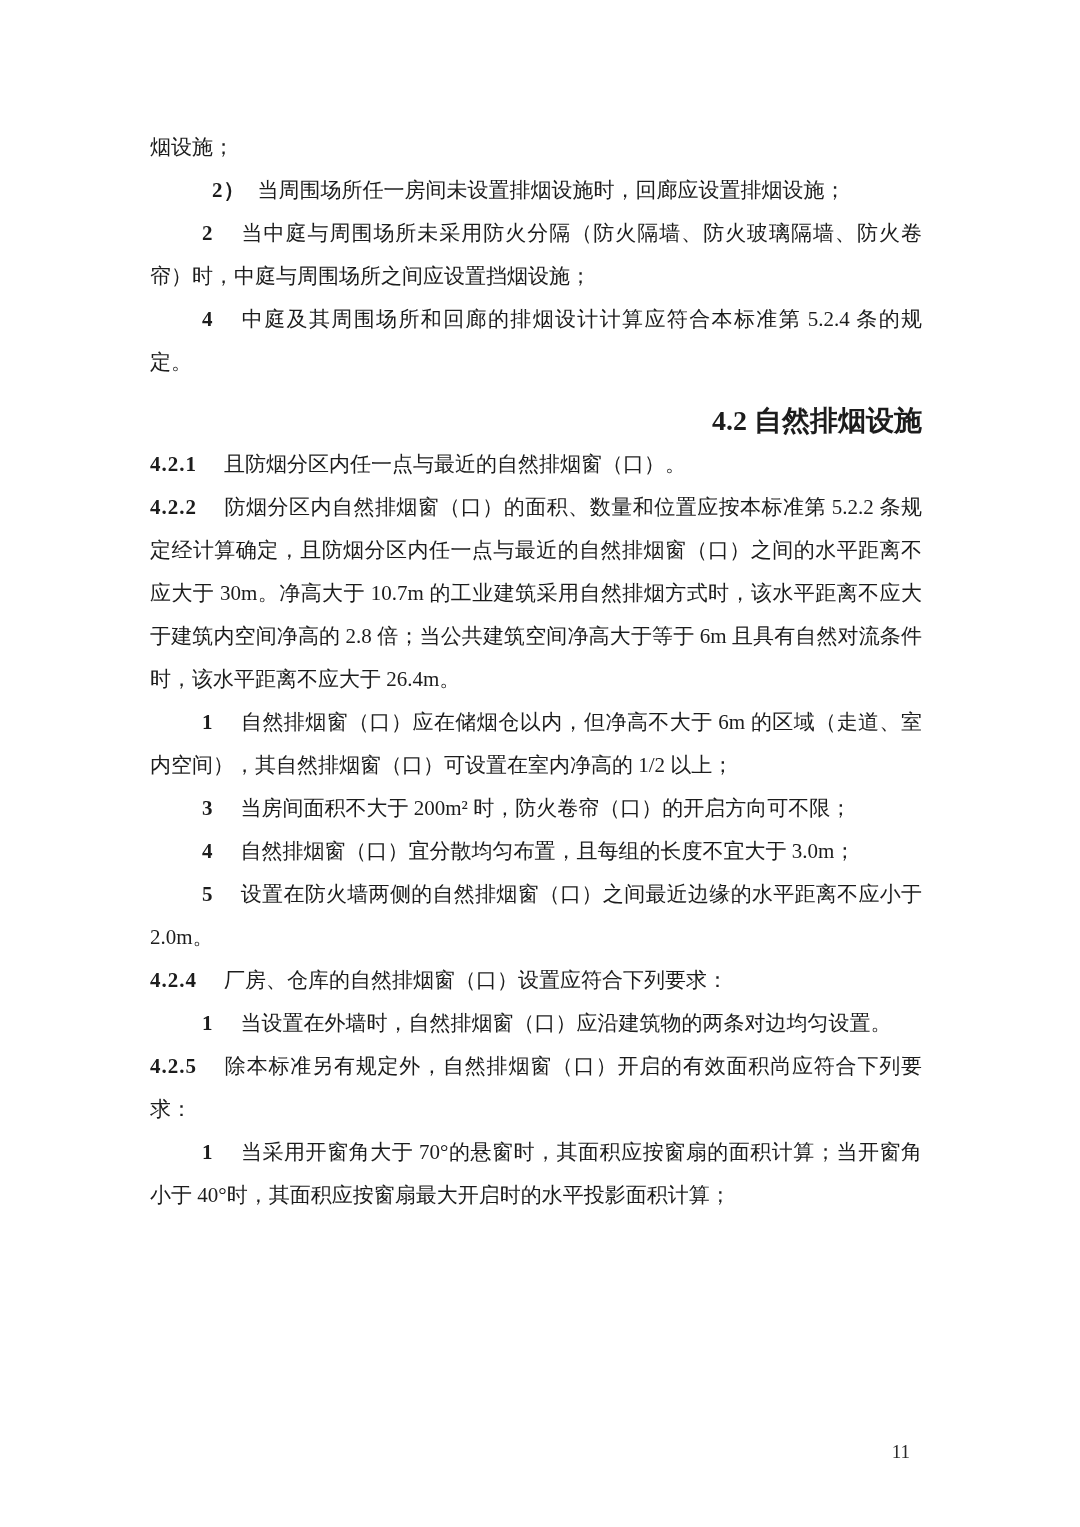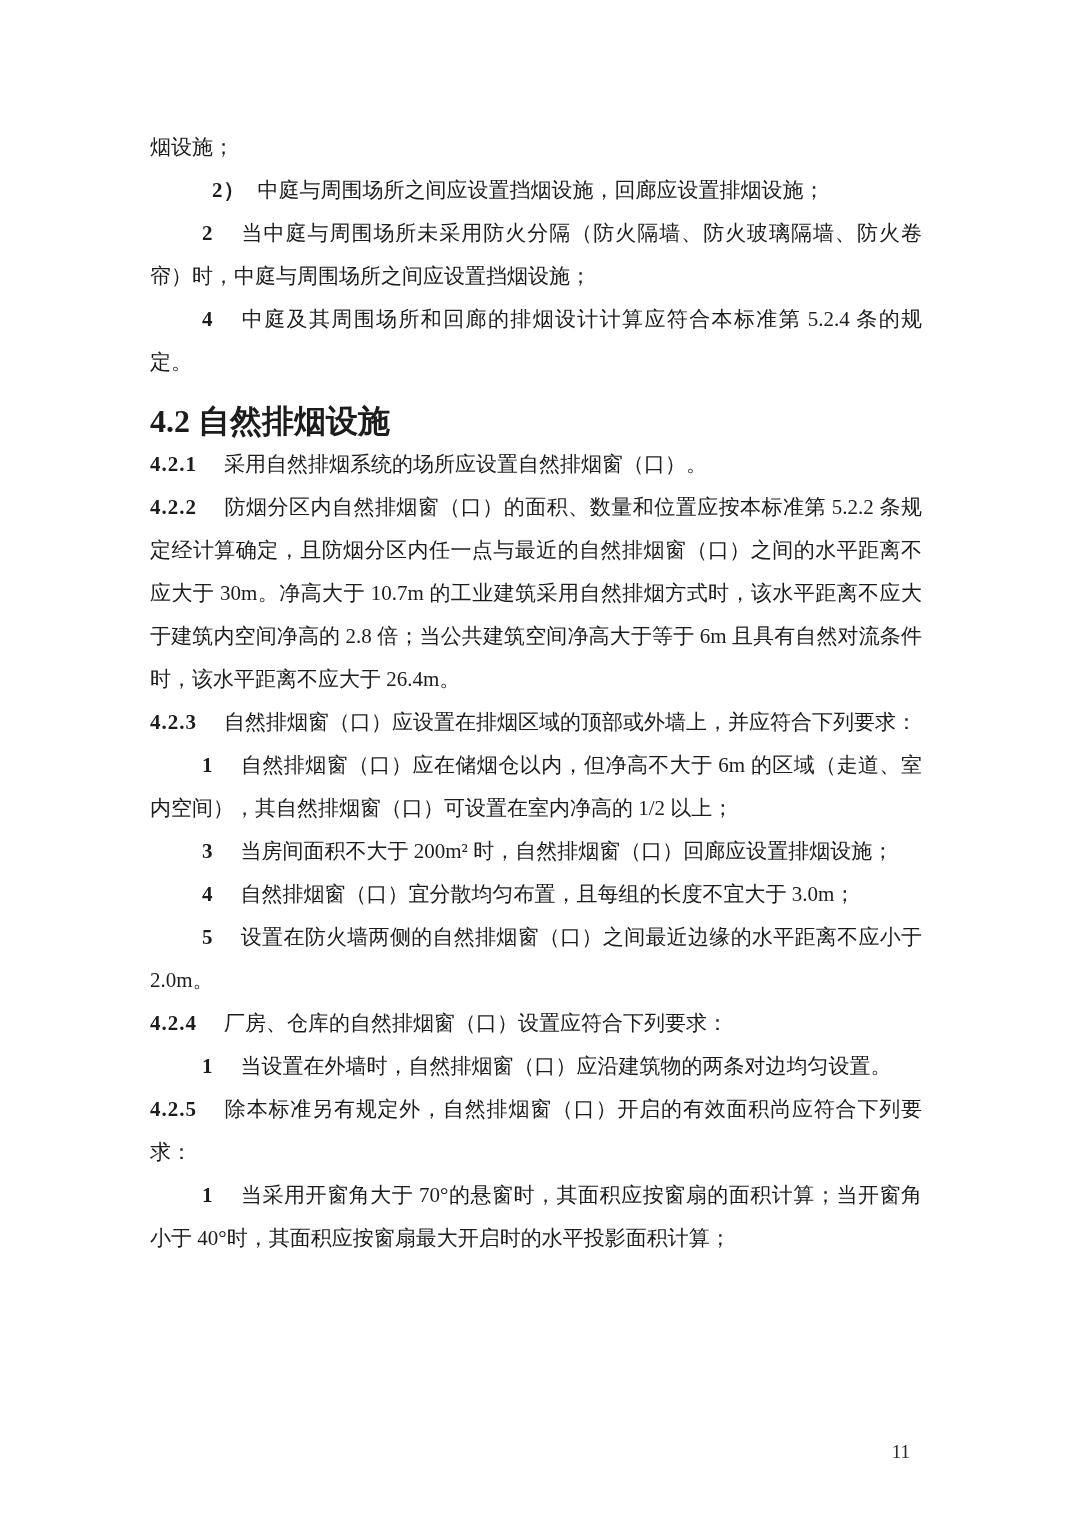--- a/index.html
+++ b/index.html
@@ -33,50 +33,49 @@
   .para.indent-none { text-indent: 0; }
   .para.indent-item { text-indent: 52px; }
   .para.indent-sub  { text-indent: 62px; }
   .prefix {
     font-weight: bold;
     margin-right: 27px;
     letter-spacing: 1px;
   }
   .indent-sub .prefix { margin-right: 12px; }
   .section-heading {
-    font-size: 32px;
+    font-size: 28px;
     font-weight: bold;
-    text-align: left;
+    text-align: right;
     line-height: 44px;
     margin: 15px 0 0 0;
   }
   .page-number {
     position: absolute;
     top: 1440px;
     right: 170px;
     font-size: 19px;
     line-height: 24px;
     color: #2a2a2a;
   }
 </style>
 </head>
 <body>
 
 <div class="page" style="background: rgb(255, 255, 255); color: rgb(28, 28, 28);">
   <div class="content" id="doc-body">
       <p class="para indent-none"><span>烟设施；</span></p>
-      <p class="para indent-sub"><b class="prefix">2）</b><span>中庭与周围场所之间应设置挡烟设施，回廊应设置排烟设施；</span></p>
+      <p class="para indent-sub"><b class="prefix">2）</b><span>当周围场所任一房间未设置排烟设施时，回廊应设置排烟设施；</span></p>
       <p class="para indent-item"><b class="prefix">2</b><span>当中庭与周围场所未采用防火分隔（防火隔墙、防火玻璃隔墙、防火卷帘）时，中庭与周围场所之间应设置挡烟设施；</span></p>
       <p class="para indent-item"><b class="prefix">4</b><span>中庭及其周围场所和回廊的排烟设计计算应符合本标准第 5.2.4 条的规定。</span></p>
       <h2 class="section-heading">4.2 自然排烟设施</h2>
-      <p class="para indent-none"><b class="prefix">4.2.1</b><span>采用自然排烟系统的场所应设置自然排烟窗（口）。</span></p>
+      <p class="para indent-none"><b class="prefix">4.2.1</b><span>且防烟分区内任一点与最近的自然排烟窗（口）。</span></p>
       <p class="para indent-none"><b class="prefix">4.2.2</b><span>防烟分区内自然排烟窗（口）的面积、数量和位置应按本标准第 5.2.2 条规定经计算确定，且防烟分区内任一点与最近的自然排烟窗（口）之间的水平距离不应大于 30m。净高大于 10.7m 的工业建筑采用自然排烟方式时，该水平距离不应大于建筑内空间净高的 2.8 倍；当公共建筑空间净高大于等于 6m 且具有自然对流条件时，该水平距离不应大于 26.4m。</span></p>
-      <p class="para indent-none"><b class="prefix">4.2.3</b><span>自然排烟窗（口）应设置在排烟区域的顶部或外墙上，并应符合下列要求：</span></p>
       <p class="para indent-item"><b class="prefix">1</b><span>自然排烟窗（口）应在储烟仓以内，但净高不大于 6m 的区域（走道、室内空间），其自然排烟窗（口）可设置在室内净高的 1/2 以上；</span></p>
-      <p class="para indent-item"><b class="prefix">3</b><span>当房间面积不大于 200m² 时，自然排烟窗（口）回廊应设置排烟设施；</span></p>
+      <p class="para indent-item"><b class="prefix">3</b><span>当房间面积不大于 200m² 时，防火卷帘（口）的开启方向可不限；</span></p>
       <p class="para indent-item"><b class="prefix">4</b><span>自然排烟窗（口）宜分散均匀布置，且每组的长度不宜大于 3.0m；</span></p>
       <p class="para indent-item"><b class="prefix">5</b><span>设置在防火墙两侧的自然排烟窗（口）之间最近边缘的水平距离不应小于 2.0m。</span></p>
       <p class="para indent-none"><b class="prefix">4.2.4</b><span>厂房、仓库的自然排烟窗（口）设置应符合下列要求：</span></p>
       <p class="para indent-item"><b class="prefix">1</b><span>当设置在外墙时，自然排烟窗（口）应沿建筑物的两条对边均匀设置。</span></p>
       <p class="para indent-none"><b class="prefix">4.2.5</b><span>除本标准另有规定外，自然排烟窗（口）开启的有效面积尚应符合下列要求：</span></p>
       <p class="para indent-item"><b class="prefix">1</b><span>当采用开窗角大于 70°的悬窗时，其面积应按窗扇的面积计算；当开窗角小于 40°时，其面积应按窗扇最大开启时的水平投影面积计算；</span></p>
       <p class="para indent-item"></p>
     </div>
   <div class="page-number">11</div>
 </div>

